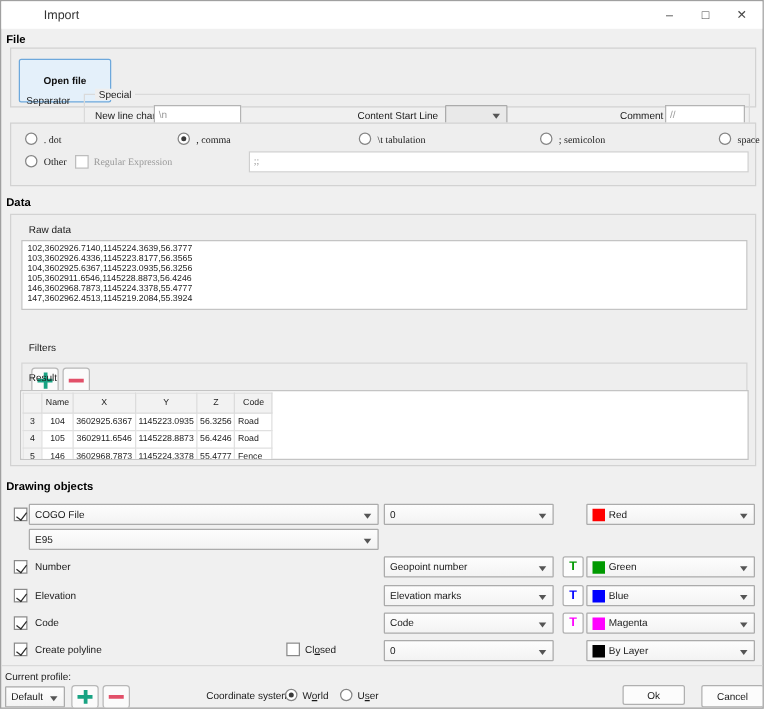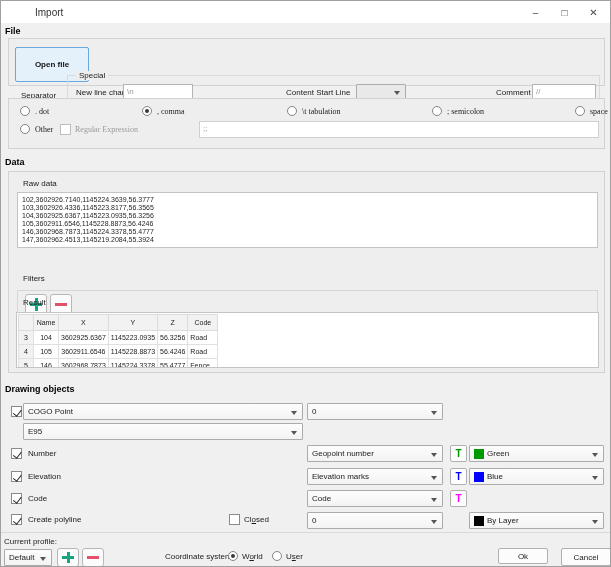--- a/index.html
+++ b/index.html
@@ -69,21 +69,21 @@
       <div class="lbl" style="left:218px;top:12px;">Content Start Line</div>
       <div class="combo grey" style="left:288px;top:8px;width:50px;height:16px;">
         <span></span>
         <span class="arr"></span>
       </div>
       <div class="lbl" style="left:428px;top:12px;">Comment</div>
       <div class="field" style="left:464px;top:8px;width:64px;height:16px;">//</div>
     </div>
   </div>
 
-  <div class="lbl" style="left:20px;top:90px;">Separator</div>
+  <div class="lbl" style="left:20px;top:75px;">Separator</div>
   <div class="group" style="left:7px;top:97px;width:597px;height:51px;font-family:Liberation Serif, serif;">
     <div class="radio" style="left:11px;top:7px;"></div>
     <div class="lbl" style="left:26px;top:8px;">. dot</div>
     <div class="radio sel" style="left:133px;top:7px;"></div>
     <div class="lbl" style="left:148px;top:8px;">, comma</div>
     <div class="radio" style="left:278px;top:7px;"></div>
     <div class="lbl" style="left:293px;top:8px;">\t tabulation</div>
     <div class="radio" style="left:423px;top:7px;"></div>
     <div class="lbl" style="left:438px;top:8px;">; semicolon</div>
     <div class="radio" style="left:566px;top:7px;"></div>
@@ -162,25 +162,30 @@
         </tr>
       </tbody>
         </table>
     </div>
   </div>
 
   <div class="hdr" style="left:4px;top:383px;">Drawing objects</div>
 
   <div class="cb on" style="left:10px;top:405px;"></div>
   <div class="combo" style="left:22px;top:402px;width:280px;height:17px;">
-    <span>COGO Point</span>
+    <span>COGO File</span>
     <span class="arr"></span>
   </div>
   <div class="combo" style="left:306px;top:402px;width:136px;height:17px;">
     <span>0</span>
+    <span class="arr"></span>
+  </div>
+  <div class="combo" style="left:468px;top:402px;width:135px;height:17px;">
+    <span class="swatch" style="background: rgb(255, 0, 0);"></span>
+    <span>Red</span>
     <span class="arr"></span>
   </div>
 
   <div class="combo" style="left:22px;top:422px;width:280px;height:17px;">
     <span>E95</span>
     <span class="arr"></span>
   </div>
 
   <div class="cb on" style="left:10px;top:447px;"></div>
   <div class="lbl" style="left:27px;top:448px;">Number</div>
@@ -213,20 +218,25 @@
   </div>
 
   <div class="cb on" style="left:10px;top:492px;"></div>
   <div class="lbl" style="left:27px;top:493px;">Code</div>
   <div class="combo" style="left:306px;top:489px;width:136px;height:17px;">
     <span>Code</span>
     <span class="arr"></span>
   </div>
   <div class="tbtn" style="left:449px;top:489px;">
     <span style="color: rgb(255, 0, 255);">T</span>
+  </div>
+  <div class="combo" style="left:468px;top:489px;width:135px;height:17px;">
+    <span class="swatch" style="background: rgb(255, 0, 255);"></span>
+    <span>Magenta</span>
+    <span class="arr"></span>
   </div>
 
   <div class="cb on" style="left:10px;top:513px;"></div>
   <div class="lbl" style="left:27px;top:514px;">Create polyline</div>
   <div class="cb" style="left:228px;top:513px;"></div>
   <div class="lbl" style="left:243px;top:514px;"><span>Cl</span><span class="u">o</span><span>sed</span></div>
   <div class="combo" style="left:306px;top:511px;width:136px;height:17px;">
     <span>0</span>
     <span class="arr"></span>
   </div>

